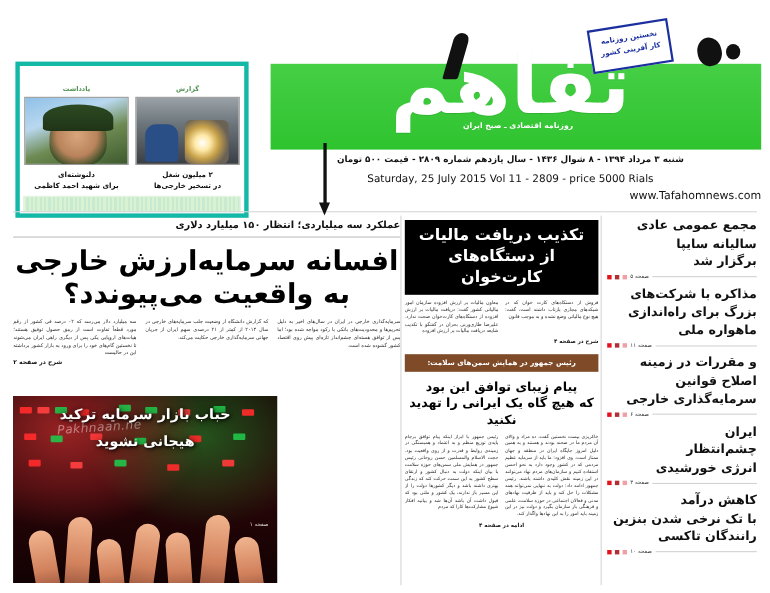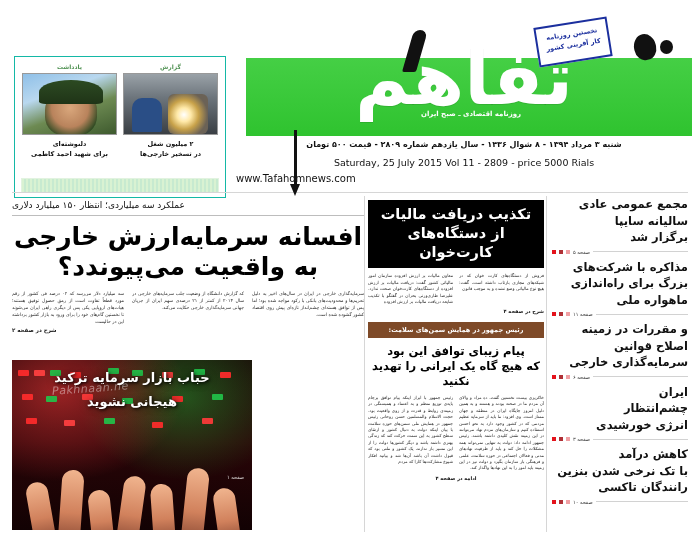--- a/index.html
+++ b/index.html
@@ -166,37 +166,37 @@
     text-align: center;
     font-size: 9.5px;
     color: #111111;
     direction: ltr;
   }
   .website {
     position: absolute;
     left: 0;
     top: 155px;
     width: 456px;
-    text-align: left;
+    text-align: right;
     font-size: 10px;
     color: #111111;
     direction: ltr;
   }
 
   
   .teaser-box {
     position: absolute;
     left: 14px;
     top: 56px;
     width: 212px;
     height: 142px;
-    border: 1px solid #14b8a6;
+    border: 4px solid #14b8a6;
     background: #ffffff;
     box-sizing: border-box;
-    padding: 4px;
+    padding: 16px;
   }
   .teaser-row {
     display: flex;
     flex-direction: row-reverse;
     gap: 6px;
     justify-content: center;
   }
   .teaser {
     width: 95px;
   }
@@ -279,24 +279,24 @@
   }
 
   
   .lead-block {
     position: absolute;
     left: 12px;
     top: 200px;
     width: 352px;
   }
   .lead-kicker {
-    text-align: left;
+    text-align: right;
     direction: rtl;
     font-size: 9px;
-    font-weight: normal;
+    font-weight: bold;
     color: #111111;
     margin-bottom: 5px;
   }
   .lead-hr {
     border: 0;
     border-top: 1px solid #bdbdbd;
     margin: 4px 0 6px 0;
   }
   .lead-headline {
     text-align: center;

